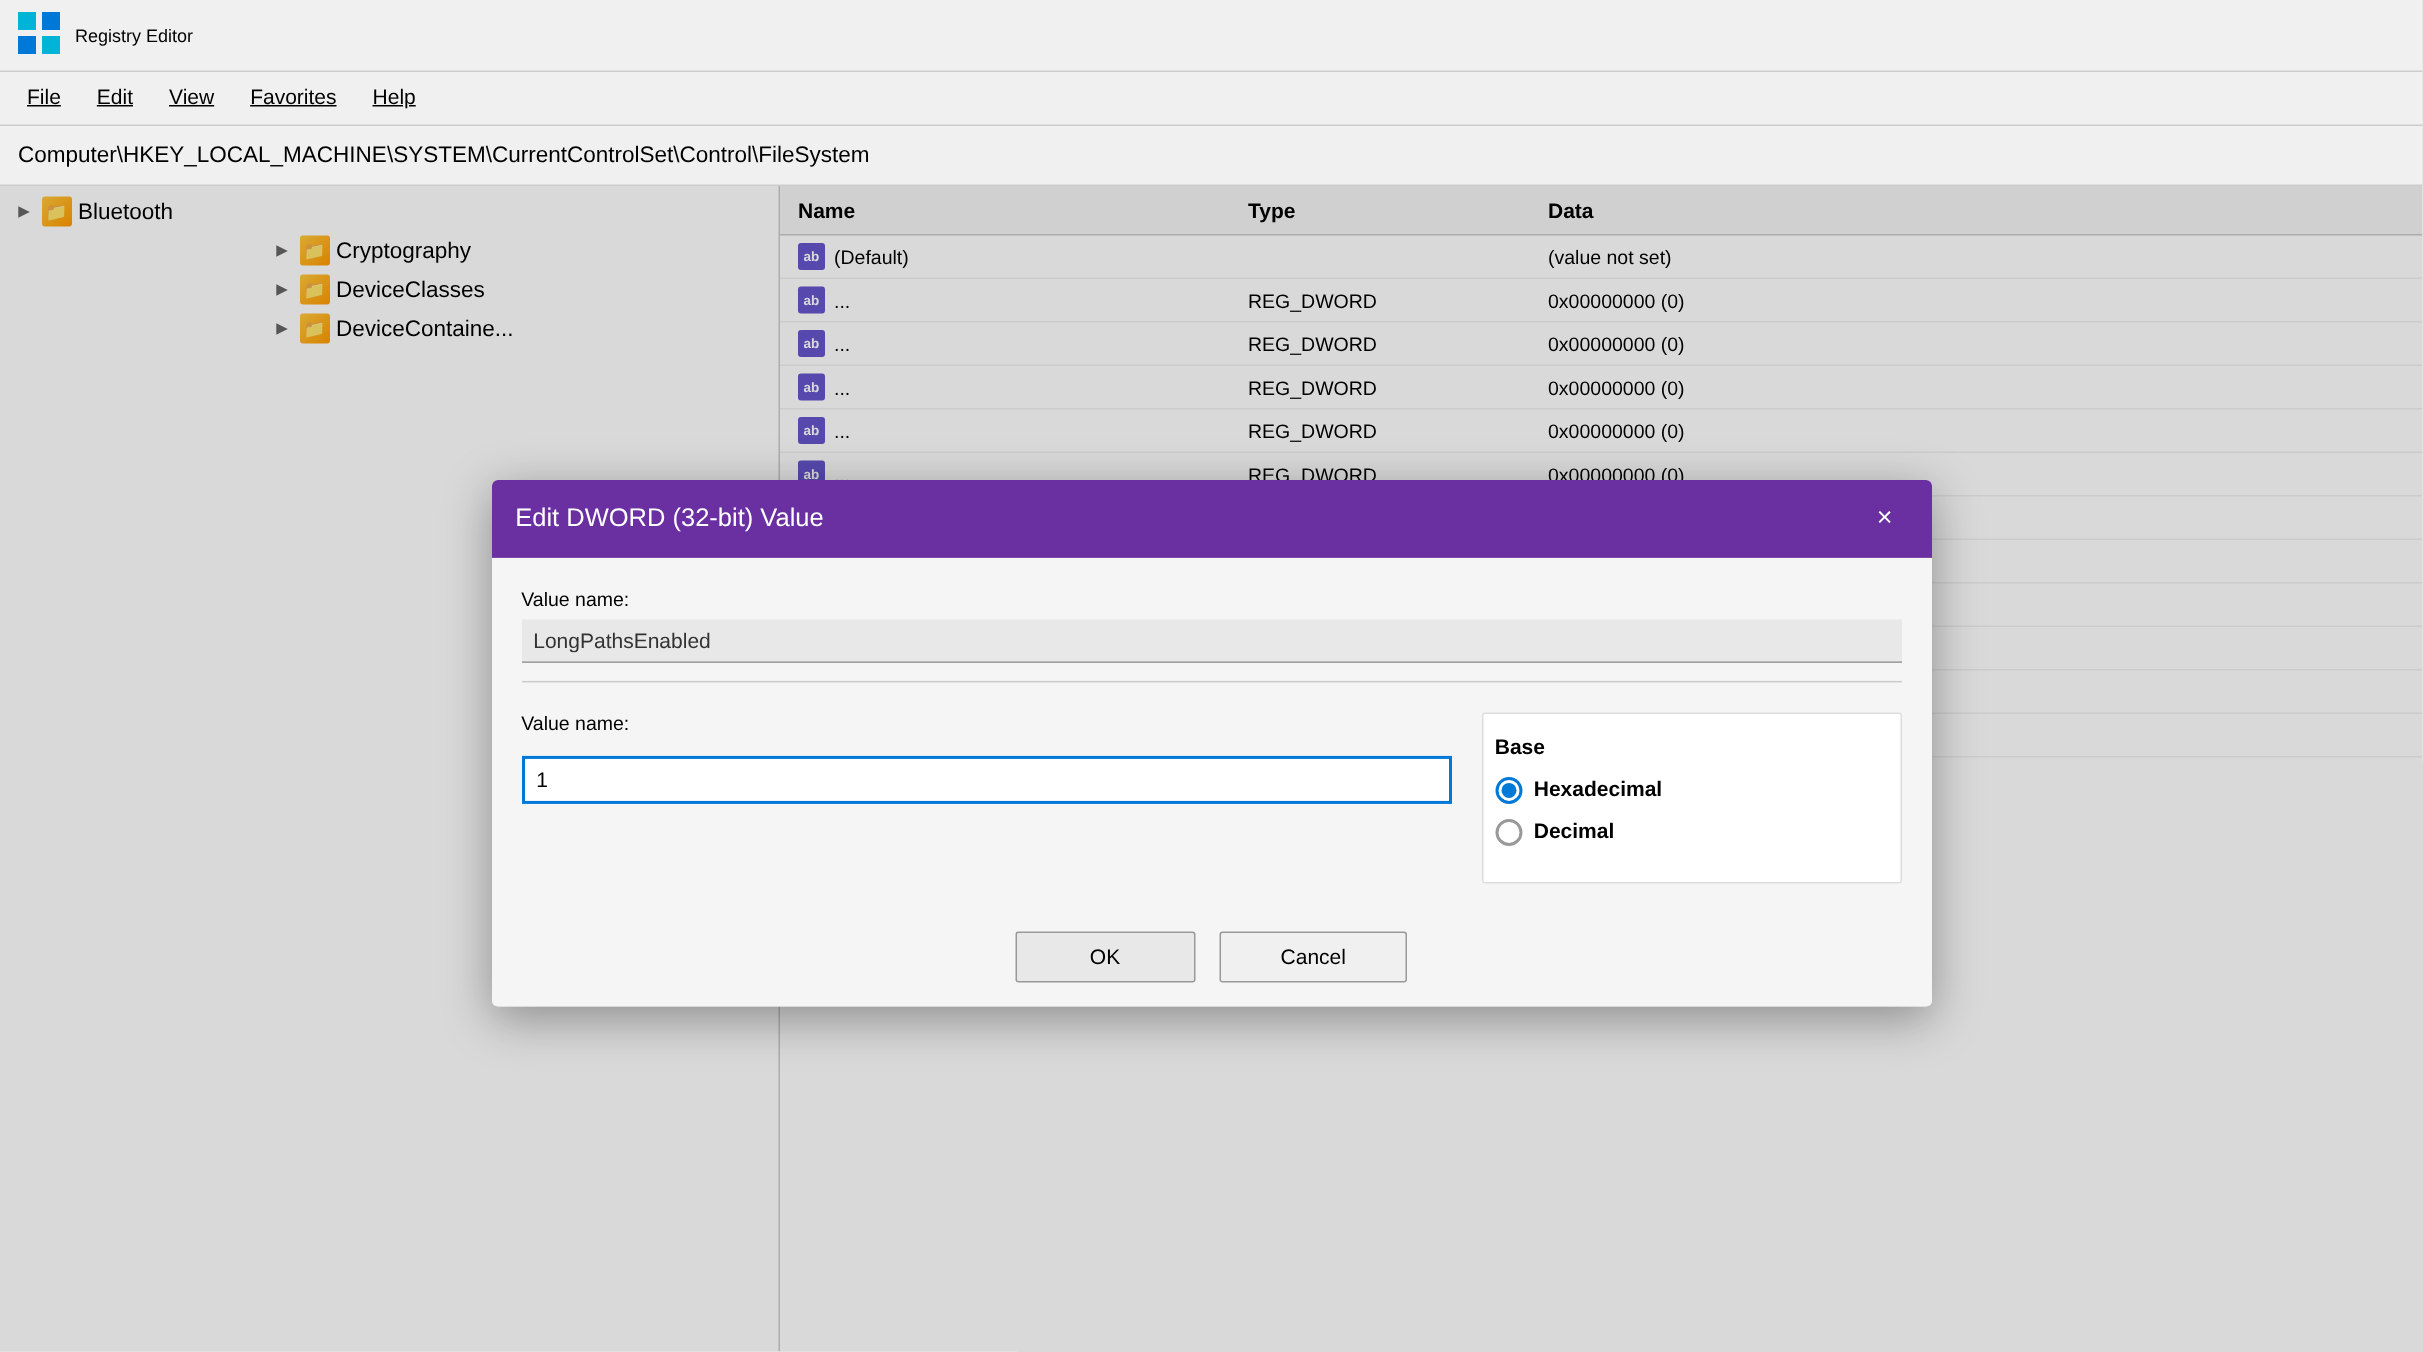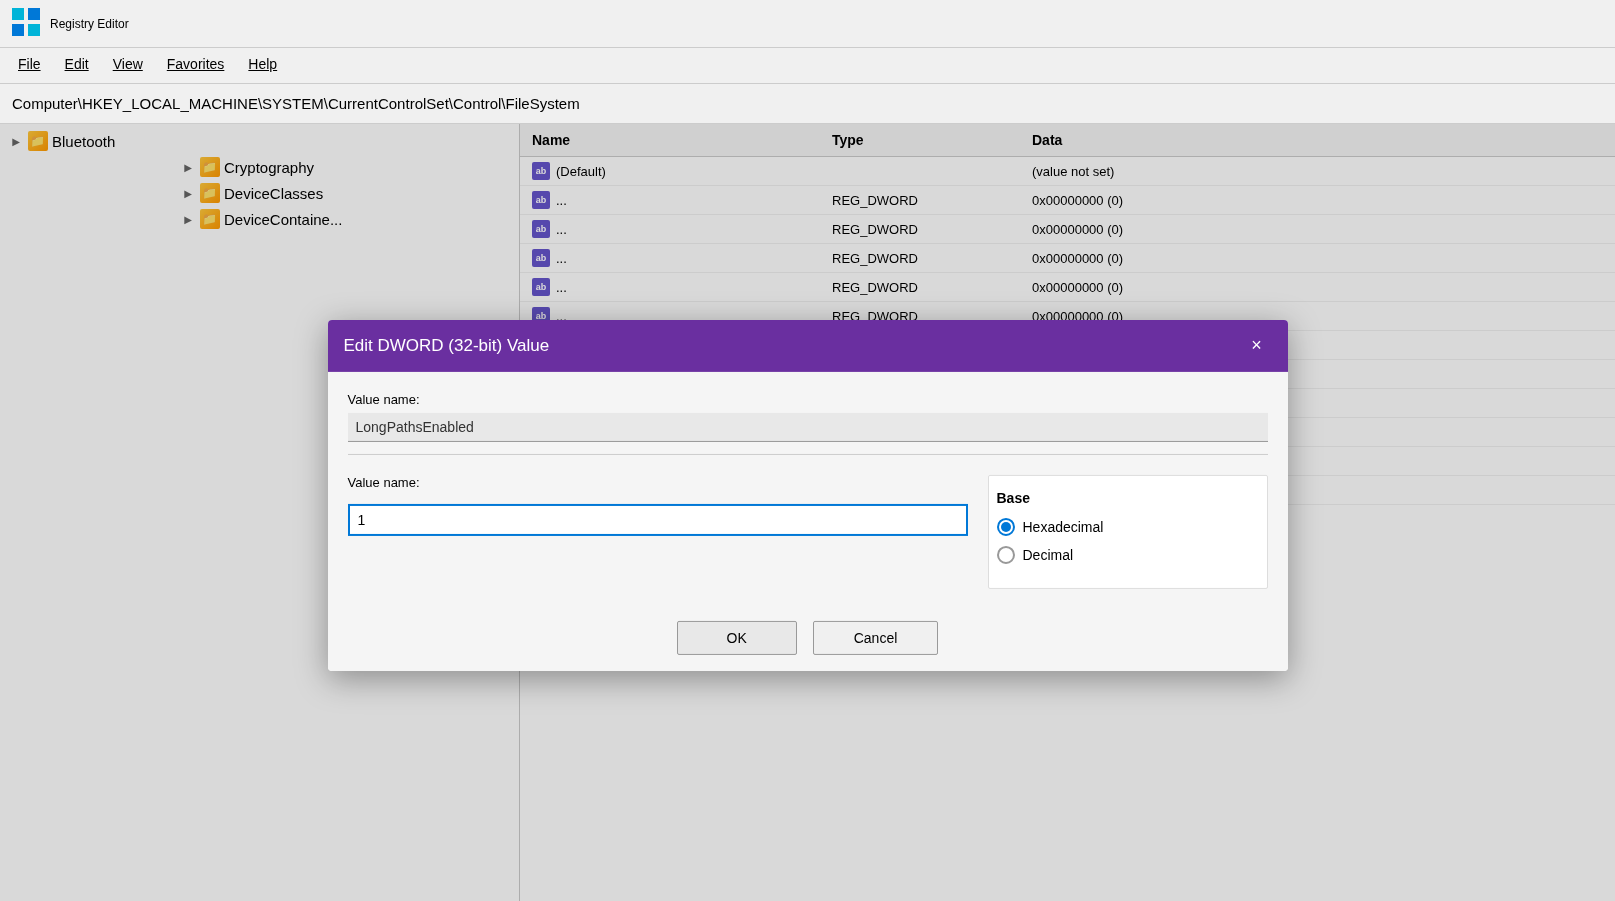--- a/index.html
+++ b/index.html
@@ -258,24 +258,25 @@
 
     .base-title {
       font-size: 14px;
       font-weight: 600;
       margin-bottom: 12px;
       color: #000;
     }
 
     .radio-option {
       display: flex;
-      align-items: center;
+      align-items: flex-start;
       gap: 8px;
       margin-bottom: 10px;
       cursor: pointer;
+      font-weight: bold;
     }
     .radio-option label {
       font-size: 14px;
       color: #000;
       cursor: pointer;
     }
 
     
     .radio-circle {
       width: 18px;

